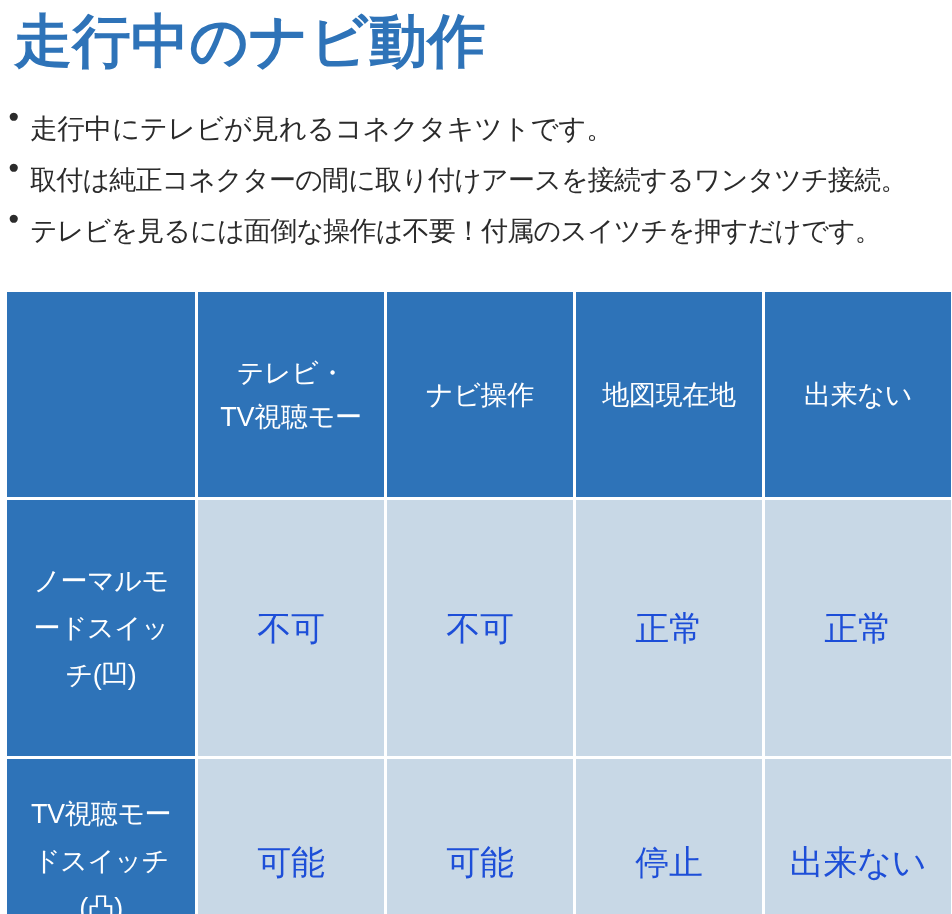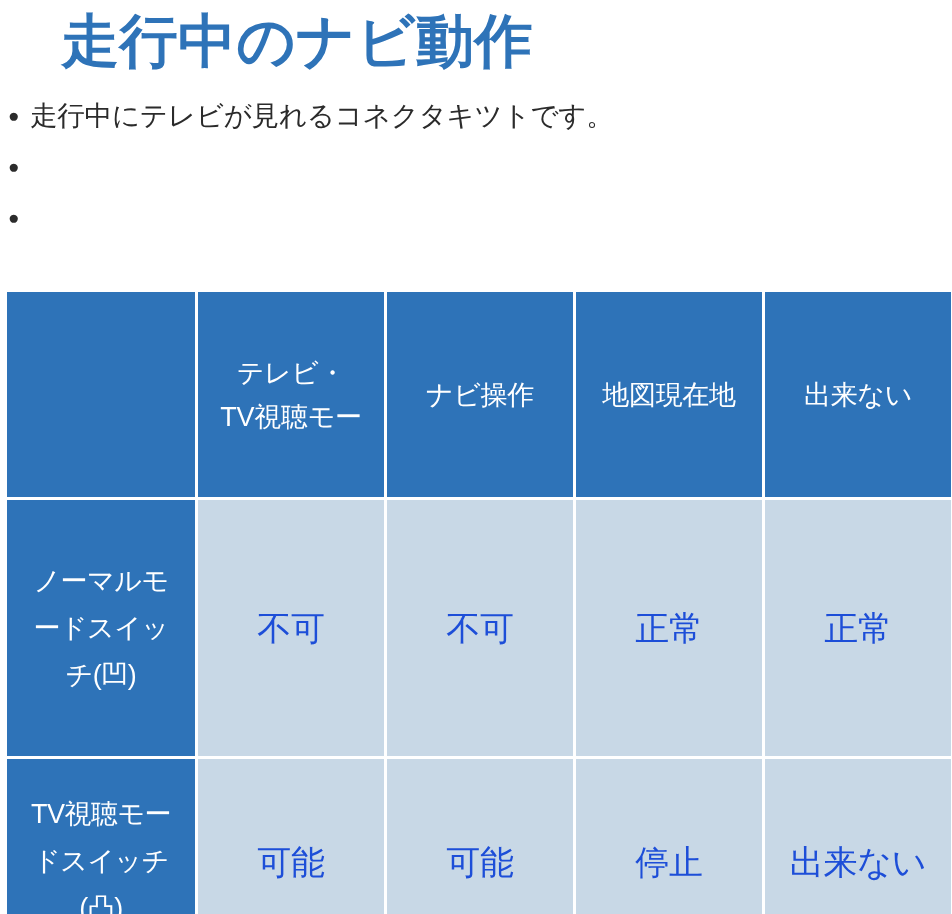--- a/index.html
+++ b/index.html
@@ -27,21 +27,20 @@
   .title {
     position: absolute;
     left: 14px;
     top: 6px;
     font-size: 58px;
     line-height: 70px;
     font-weight: 700;
     color: #2E73B8;
     letter-spacing: 0.5px;
     white-space: nowrap;
-    margin-left: 47px;
   }
 
   
   .bullets {
     position: absolute;
     left: 8px;
     top: 96px;
     width: 944px;
   }
   .bullet-row {
@@ -57,20 +56,21 @@
     color: #2b2b2b;
     text-align: left;
   }
   .bullet-text {
     flex: 1 1 auto;
     font-size: 27.5px;
     line-height: 40px;
     color: #2b2b2b;
     letter-spacing: -0.2px;
     white-space: nowrap;
+    margin-top: 13px;
   }
   .bullet-text.tight {
     font-size: 27px;
     letter-spacing: -0.8px;
   }
 
   
   .matrix {
     position: absolute;
     left: 4px;
@@ -126,24 +126,26 @@
 
   <div class="bullets">
 
     <div class="bullet-row">
       <span class="bullet-dot">●</span>
       <span class="bullet-text">走行中にテレビが見れるコネクタキツトです。</span>
     </div>
 
     <div class="bullet-row">
       <span class="bullet-dot">●</span>
+      <span class="bullet-text tight">取付は純正コネクターの間に取り付けアースを接続するワンタツチ接続。</span>
     </div>
 
     <div class="bullet-row">
       <span class="bullet-dot">●</span>
+      <span class="bullet-text tight">テレビを見るには面倒な操作は不要！付属のスイツチを押すだけです。</span>
     </div>
 
   </div>
 
   <table class="matrix">
     <colgroup>
       <col class="col-label">
       <col class="col-data">
       <col class="col-data">
       <col class="col-data">

